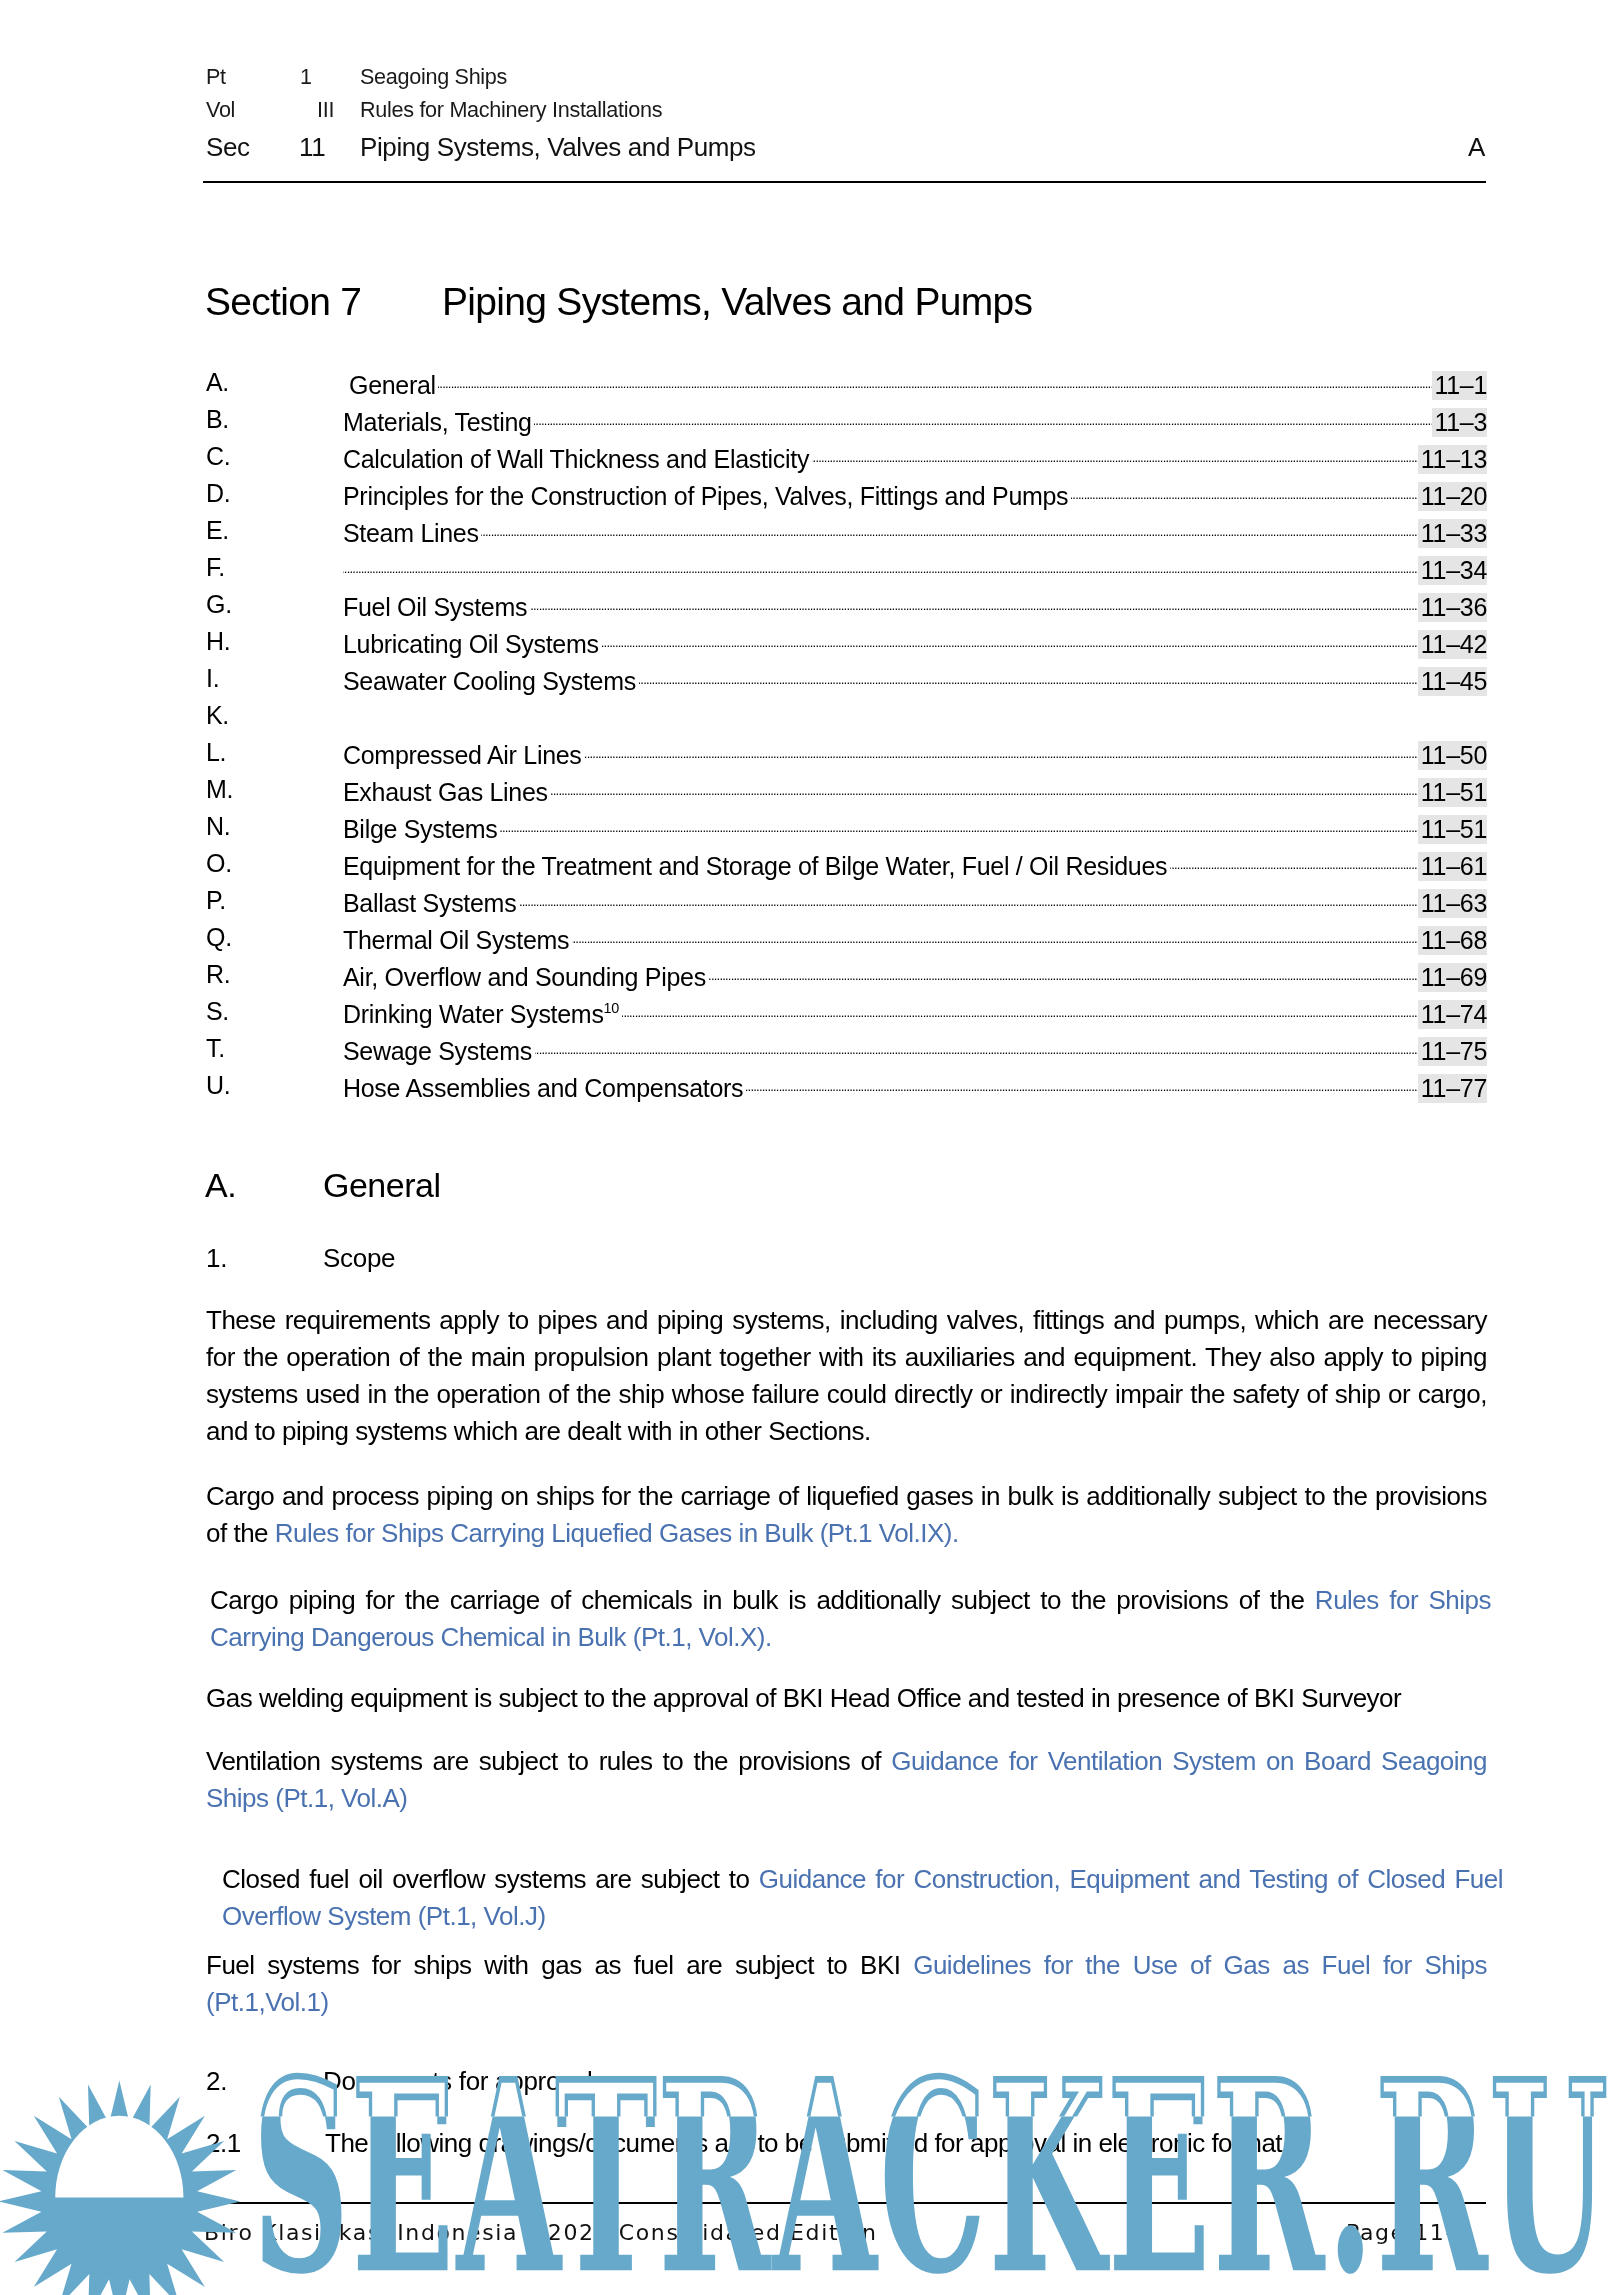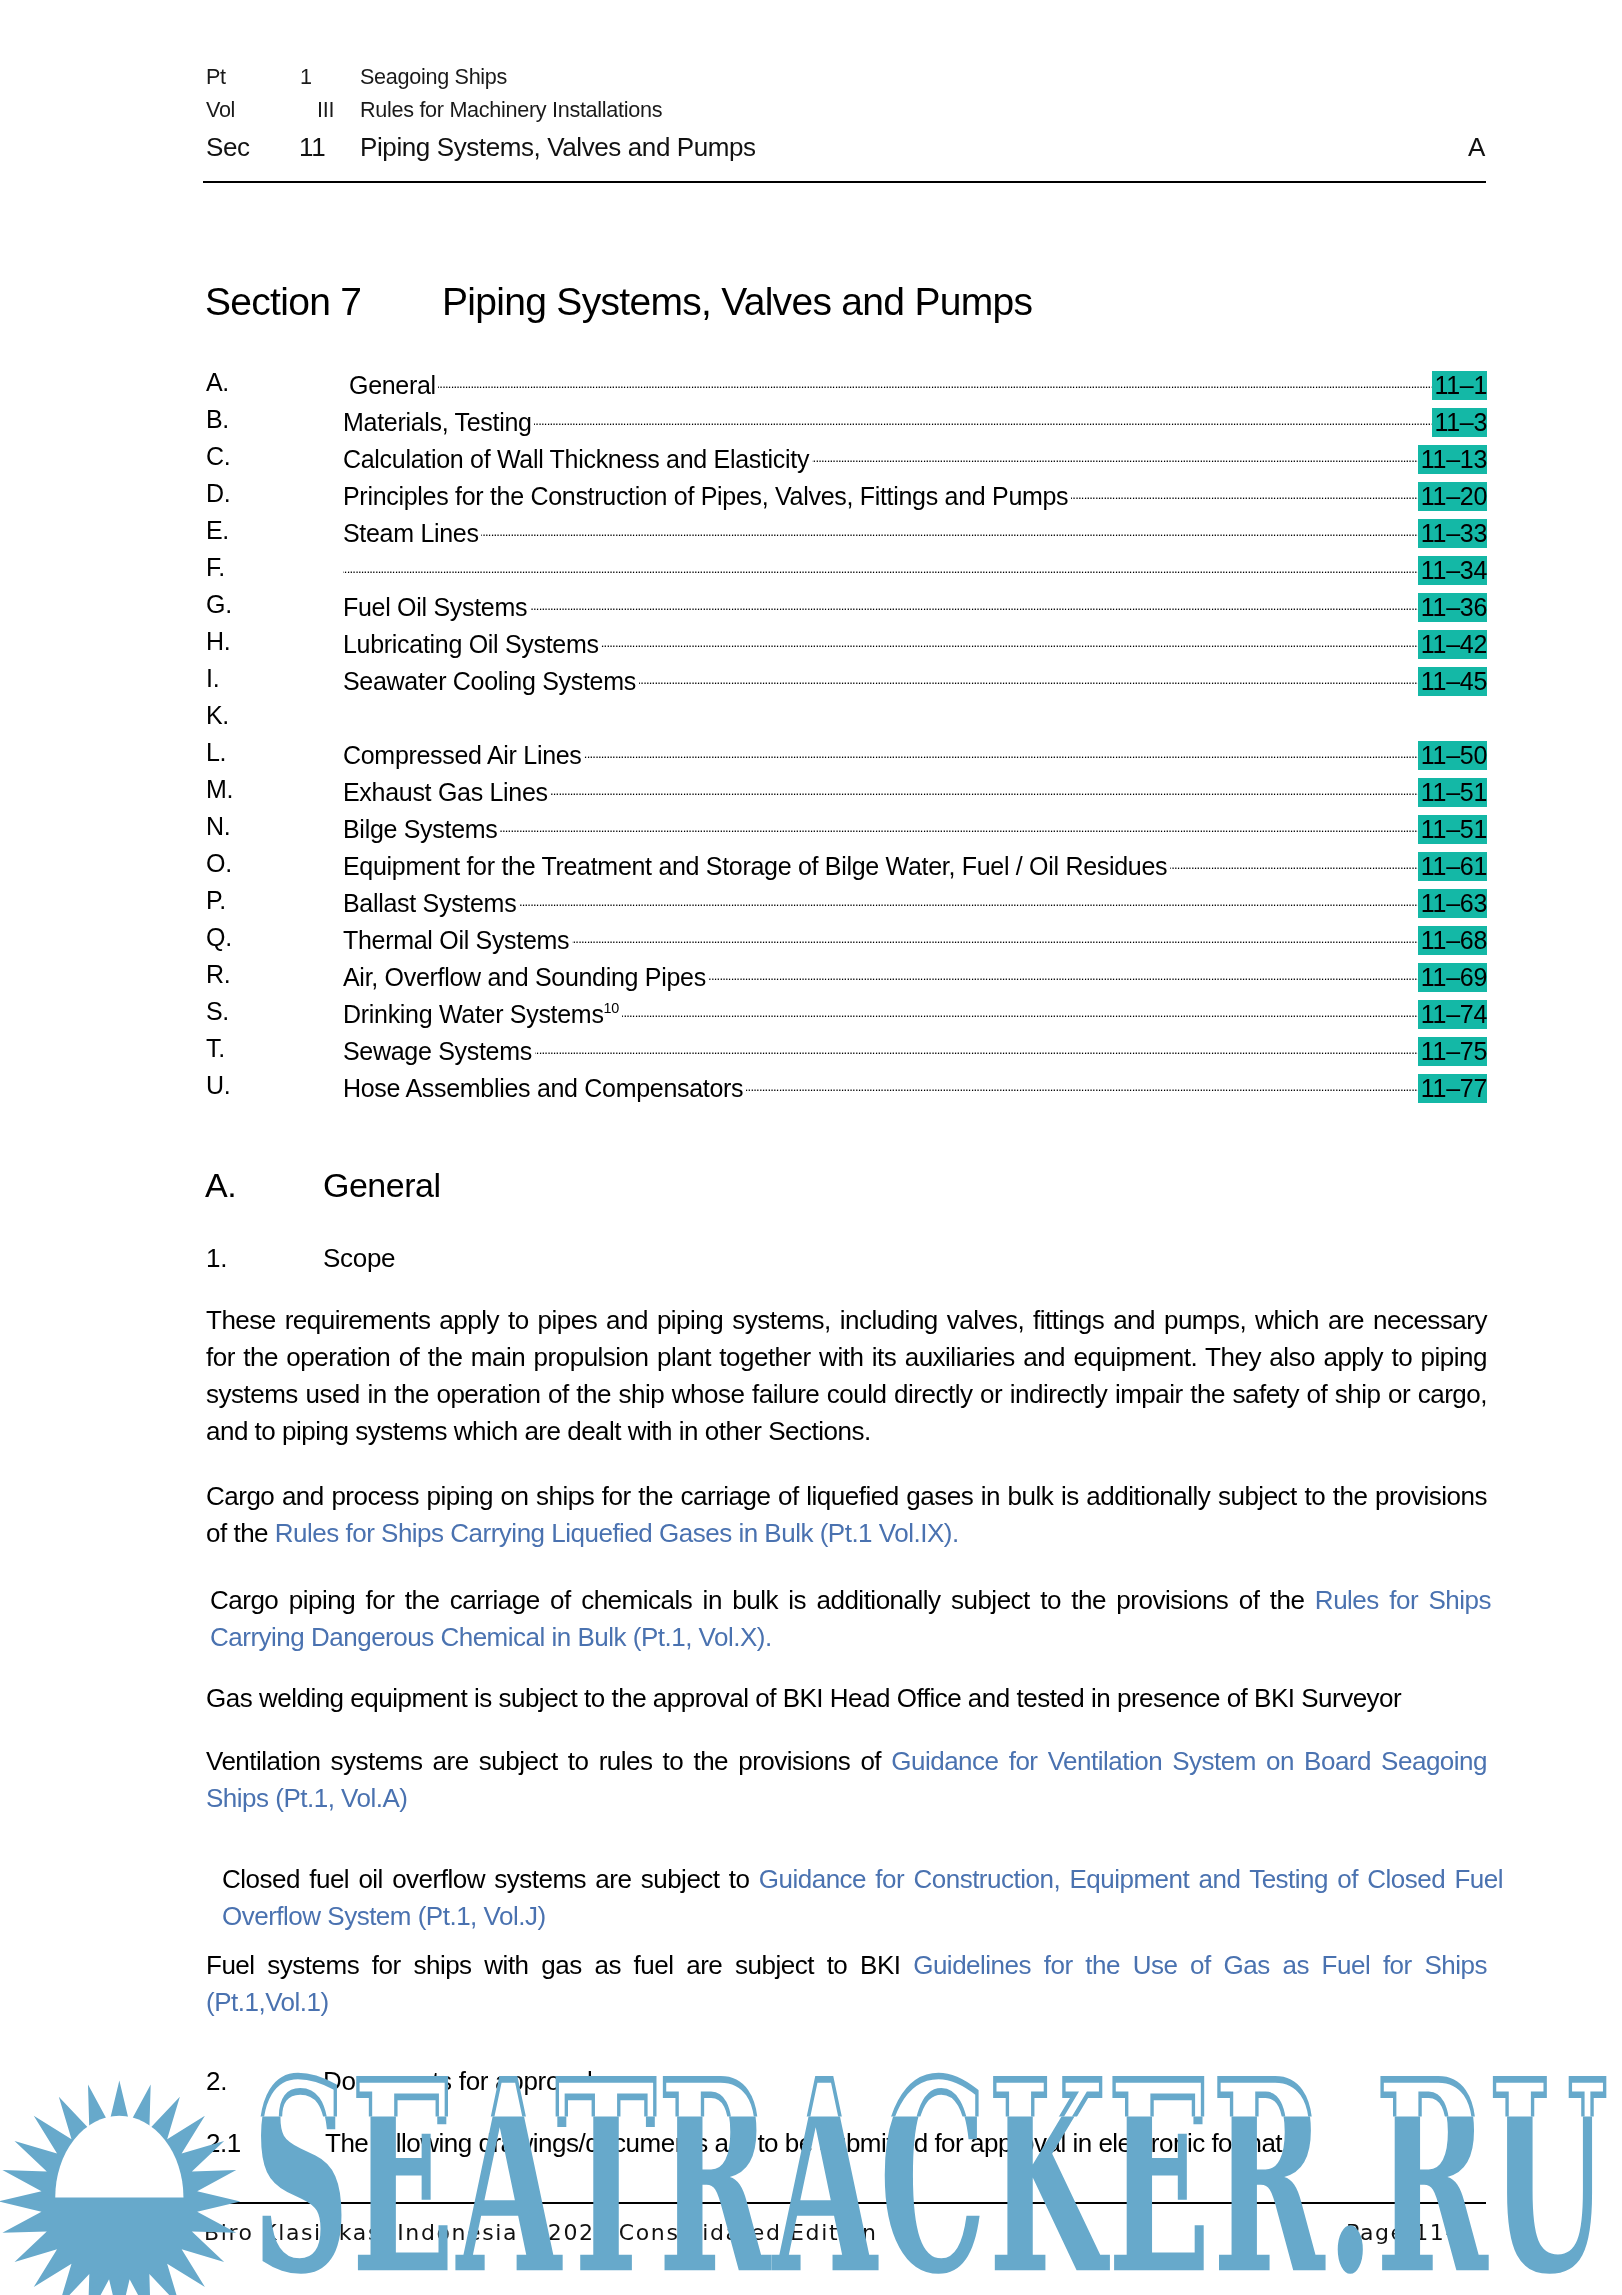--- a/index.html
+++ b/index.html
@@ -18,21 +18,21 @@
   
   .toc { position: absolute; left: 206px; top: 364px; width: 1281px; }
   .toc-row { position: relative; height: 37px; font-size: 25px; letter-spacing: -0.3px; color: #000; }
   .toc-letter { position: absolute; left: 0; top: 3.9px; }
   .toc-line { position: absolute; left: 137px; right: 0; top: 3.9px; display: flex; align-items: baseline; }
   .toc-title { flex: 0 0 auto; background: #fff; padding-right: 2.6px; }
   .toc-title sup { font-size: 14.4px; vertical-align: 10.5px; line-height: 0; }
   .toc-dots { flex: 1 1 auto; overflow: hidden; height: 26px; position: relative; }
   .toc-dots::before { content: ". . . . . . . . . . . . . . . . . . . . . . . . . . . . . . . . . . . . . . . . . . . . . . . . . . . . . . . . . . . . . . . . . . . . . . . . . . . . . . . . . . . . . . . . . . . . . . . . . . . . . . . . . . . . . . . . . . . . . . . . . . . . . . . . . . . . . . . . . . . . . . . . . . . . . . . . . . . . . . . . . . . . . . . . . . . . . . . . . . . . . . . . . . . . . . . . . . . . . . . . . . . . . . . . . . . . . . . . . . . . . . . . . . . . . . . . . . . . . . . . . . . . . . . . . . . . . . . . . . . . . . . . . . . . . . . . . . . . . . . . . . . . . . . . . . . . . . . . . . . . . . . . . . . . . . . . . . . . . . . . . . . . . . . . . . . . . . . . . . . . . . . . . . . . . . . . . . . . . . . . . . . . . . . . . . . . . . . . . . . . . . . . . . . . . . . . . . . . . . . . . . . . . . .";
      position: absolute; right: 0; bottom: 2.6px; font-size: 13px; letter-spacing: -2.2px; white-space: nowrap; color: #000; }
-  .toc-page { flex: 0 0 auto; padding-left: 2.6px; background: #14b8a6; }
+  .toc-page { flex: 0 0 auto; padding-left: 2.6px; background: #e5e5e5; }
 
   
   .h-a { font-size: 34px; letter-spacing: -0.5px; }
   .h-1 { font-size: 26px; letter-spacing: -0.3px; }
 
   
   .para { position: absolute; left: 206px; width: 1281px; font-size: 26px; line-height: 37px;
           text-align: justify; letter-spacing: -0.5px; color: #000; }
   .para.nojust { text-align: left; }
   .link { color: #4a72b0; }

